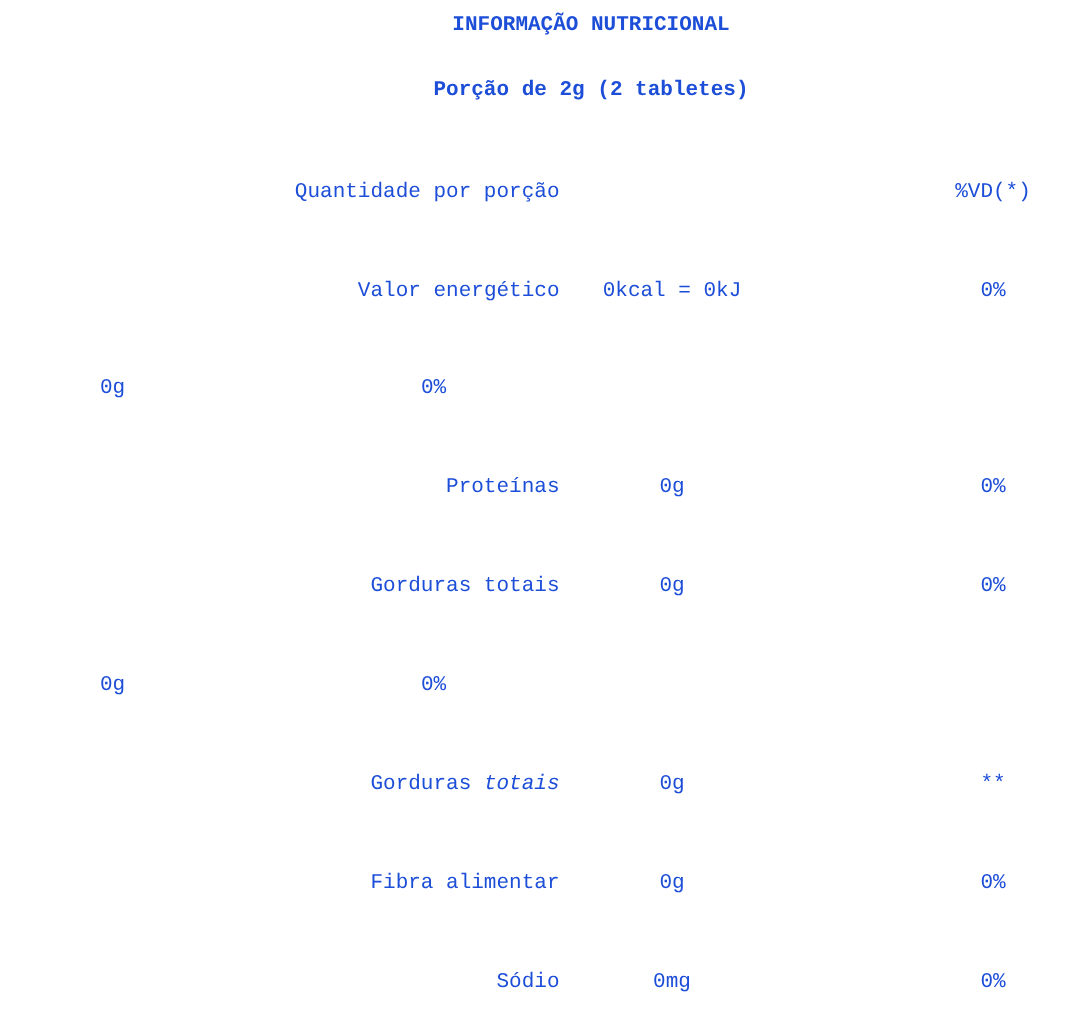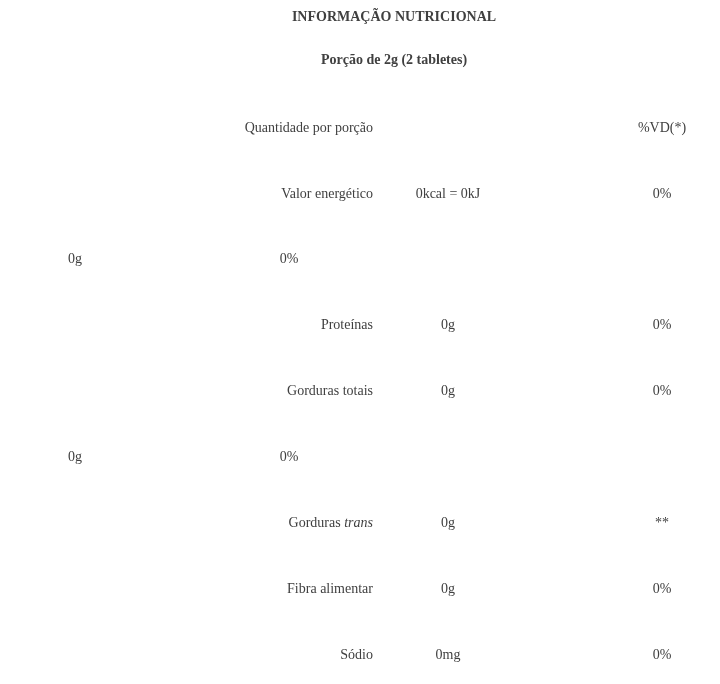--- a/index.html
+++ b/index.html
@@ -5,23 +5,23 @@
   html, body {
     margin: 0;
     padding: 0;
     background: #ffffff;
   }
   .sheet {
     position: relative;
     width: 720px;
     height: 684px;
     background: #ffffff;
-    font-family: Liberation Serif, serif;
+    font-family: Liberation Mono, monospace;
     font-size: 14px;
-    color: #404040;
+    color: #1d4ed8;
     overflow: hidden;
   }
   .center-line {
     position: absolute;
     left: 68px;
     right: 0;
     text-align: center;
     font-weight: bold;
     line-height: 16px;
     white-space: nowrap;
@@ -88,21 +88,21 @@
     <div class="c2">0g</div>
     <div class="c3">0%</div>
   </div>
 
   <div class="row" style="top:449px">
     <div class="c2">0g</div>
     <div class="c3">0%</div>
   </div>
 
   <div class="row" style="top:515px">
-    <div class="c1"><span>Gorduras</span><span class="it"> trans</span></div>
+    <div class="c1"><span>Gorduras</span><span class="it"> totais</span></div>
     <div class="c2">0g</div>
     <div class="c3">**</div>
   </div>
 
   <div class="row" style="top:581px">
     <div class="c1"><span>Fibra alimentar</span><span class="it"></span></div>
     <div class="c2">0g</div>
     <div class="c3">0%</div>
   </div>
 

